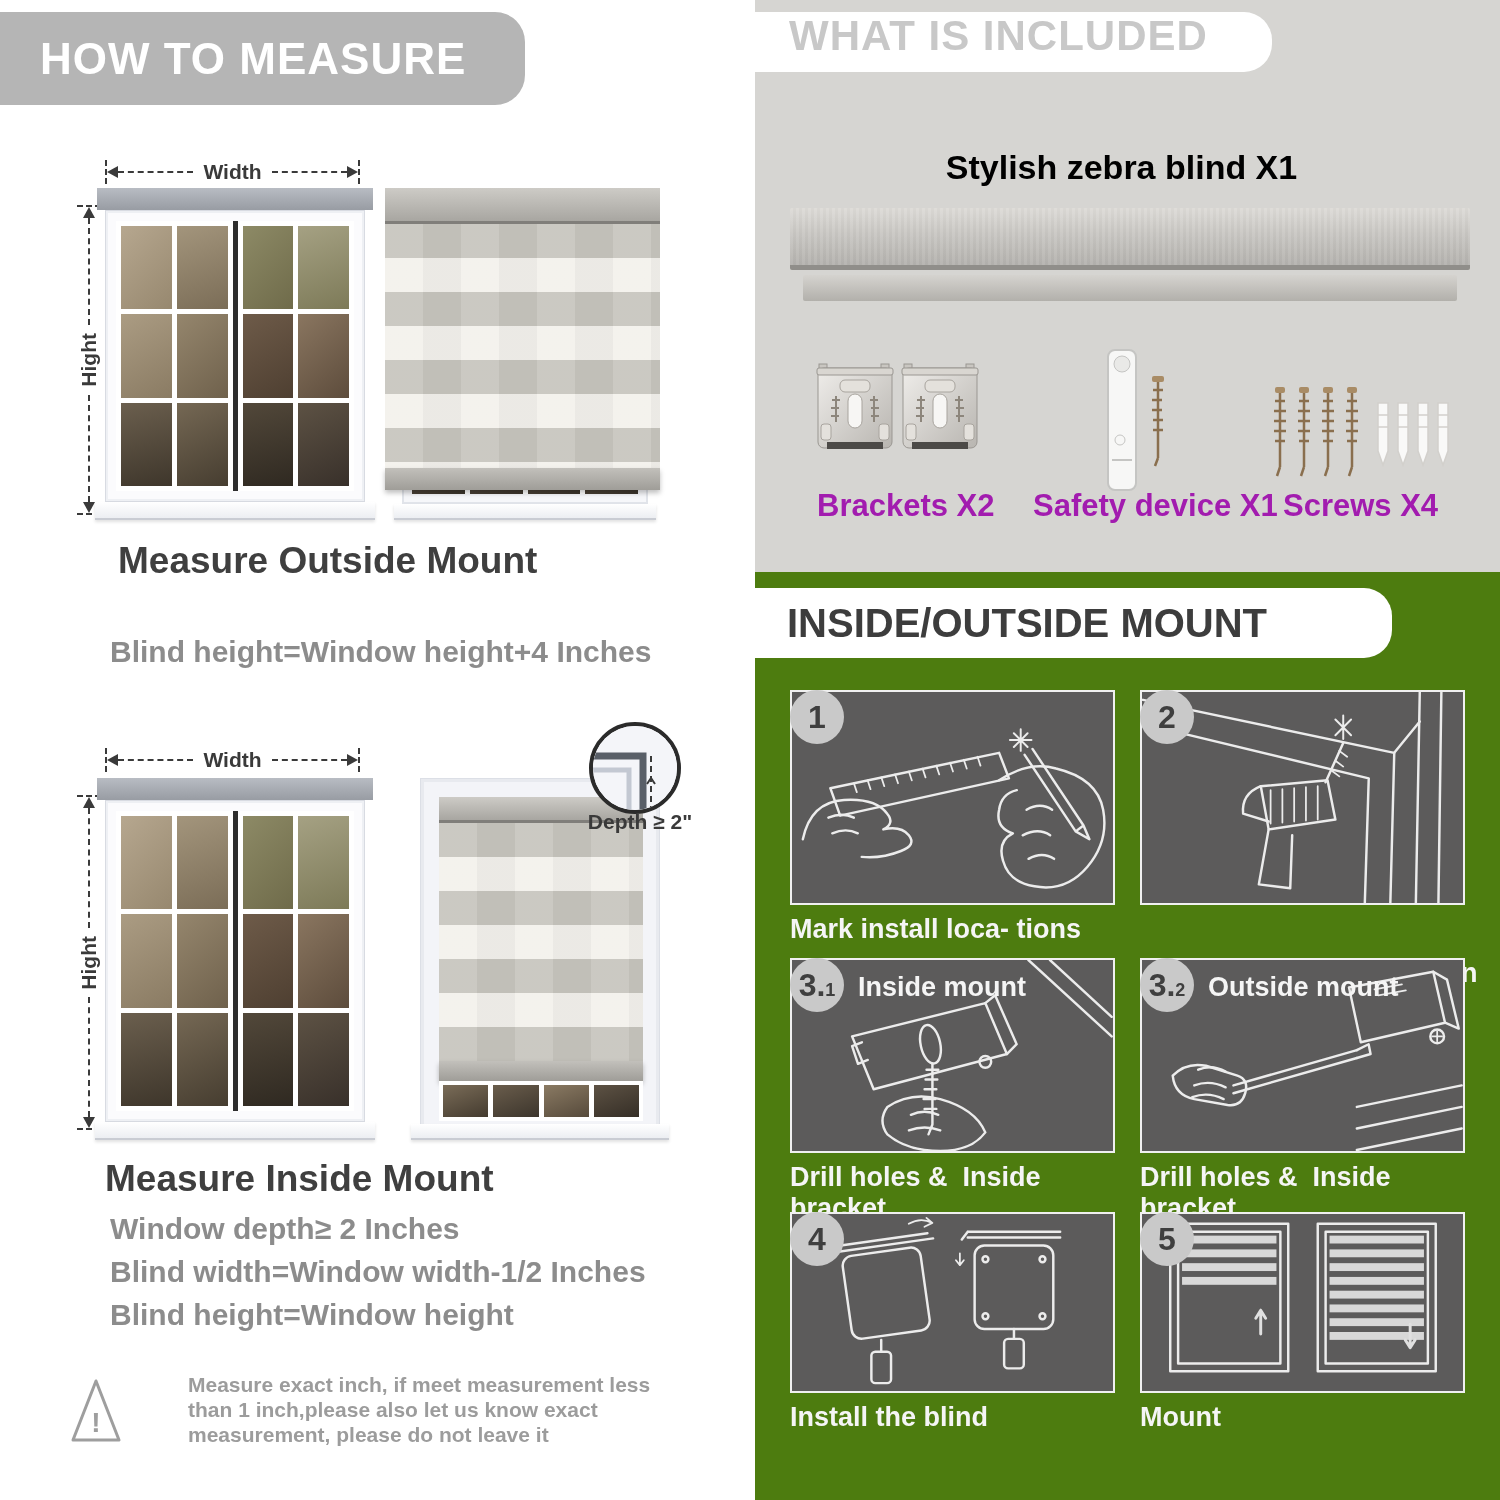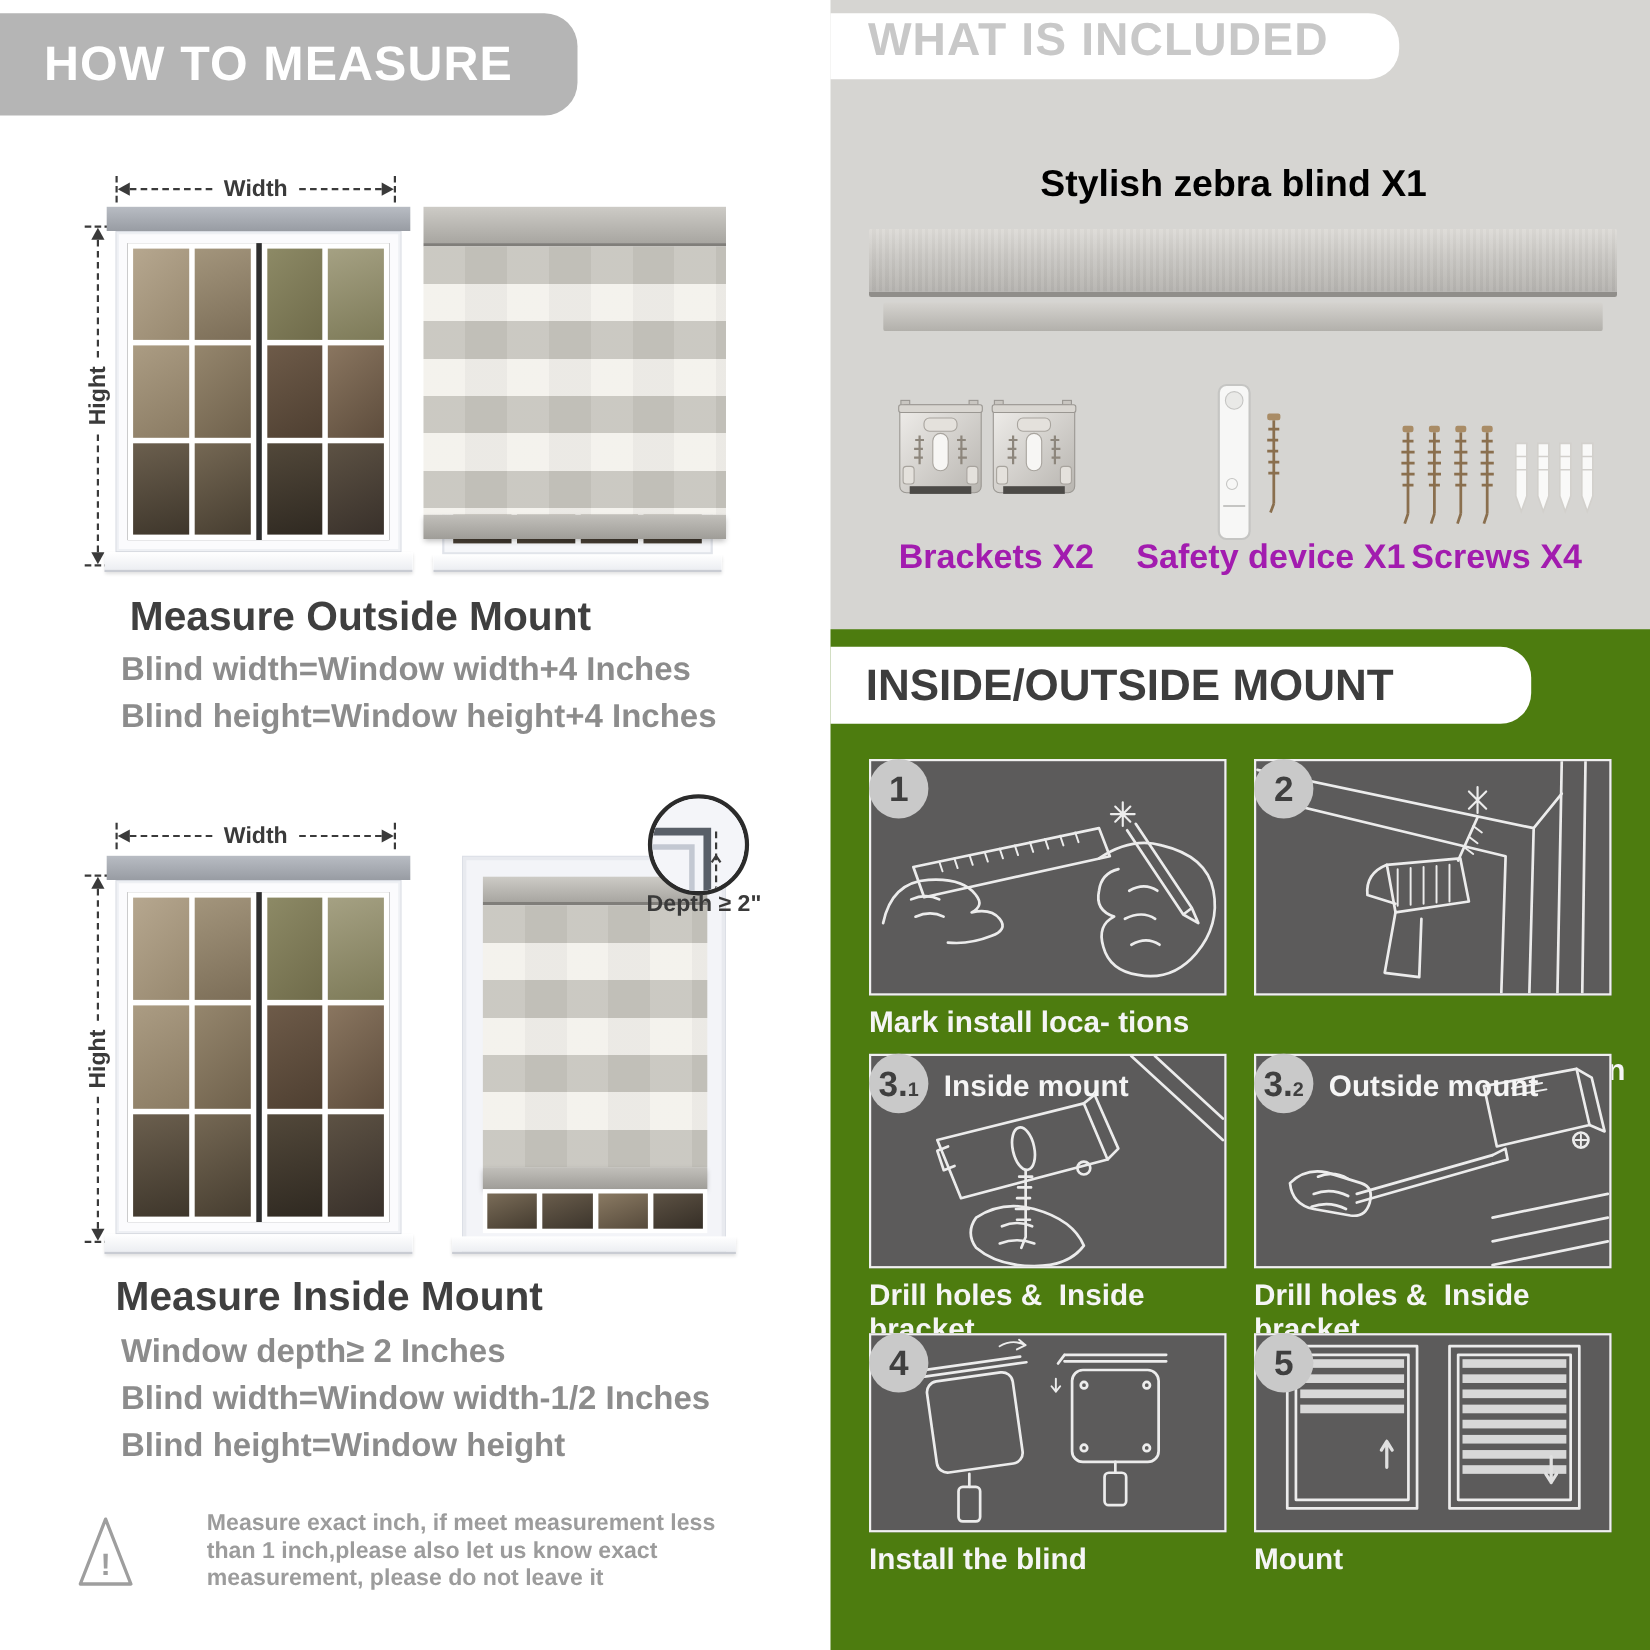--- a/index.html
+++ b/index.html
@@ -177,21 +177,20 @@
   </div>
   <div class="sill" style="position:absolute; left:394px; top:504px; width:262px; height:16px;"></div>
 
   <div>
     <div class="cassette" style="left:385px; top:188px; width:275px; height:36px;"></div>
     <div class="stripes" style="left:385px; top:224px; width:275px; height:244px;"></div>
     <div class="brail" style="left:385px; top:468px; width:275px; height:22px;"></div>
   </div>
 
   <div class="sec-title" style="left:118px; top:540px;">Measure Outside Mount</div>
-  <div class="sec-line" style="left:110px; top:592px;">Blind width=Window width+4 Inches</div>
   <div class="sec-line" style="left:110px; top:635px;">Blind height=Window height+4 Inches</div>
 
   <div class="dim-w" style="left:105px; top:748px; width:255px;">
     <div class="tick"></div>
     <div class="arr-l"></div>
     <div class="dash"></div>
     <div class="lbl">Width</div>
     <div class="dash"></div>
     <div class="arr-r"></div>
     <div class="tick"></div>

